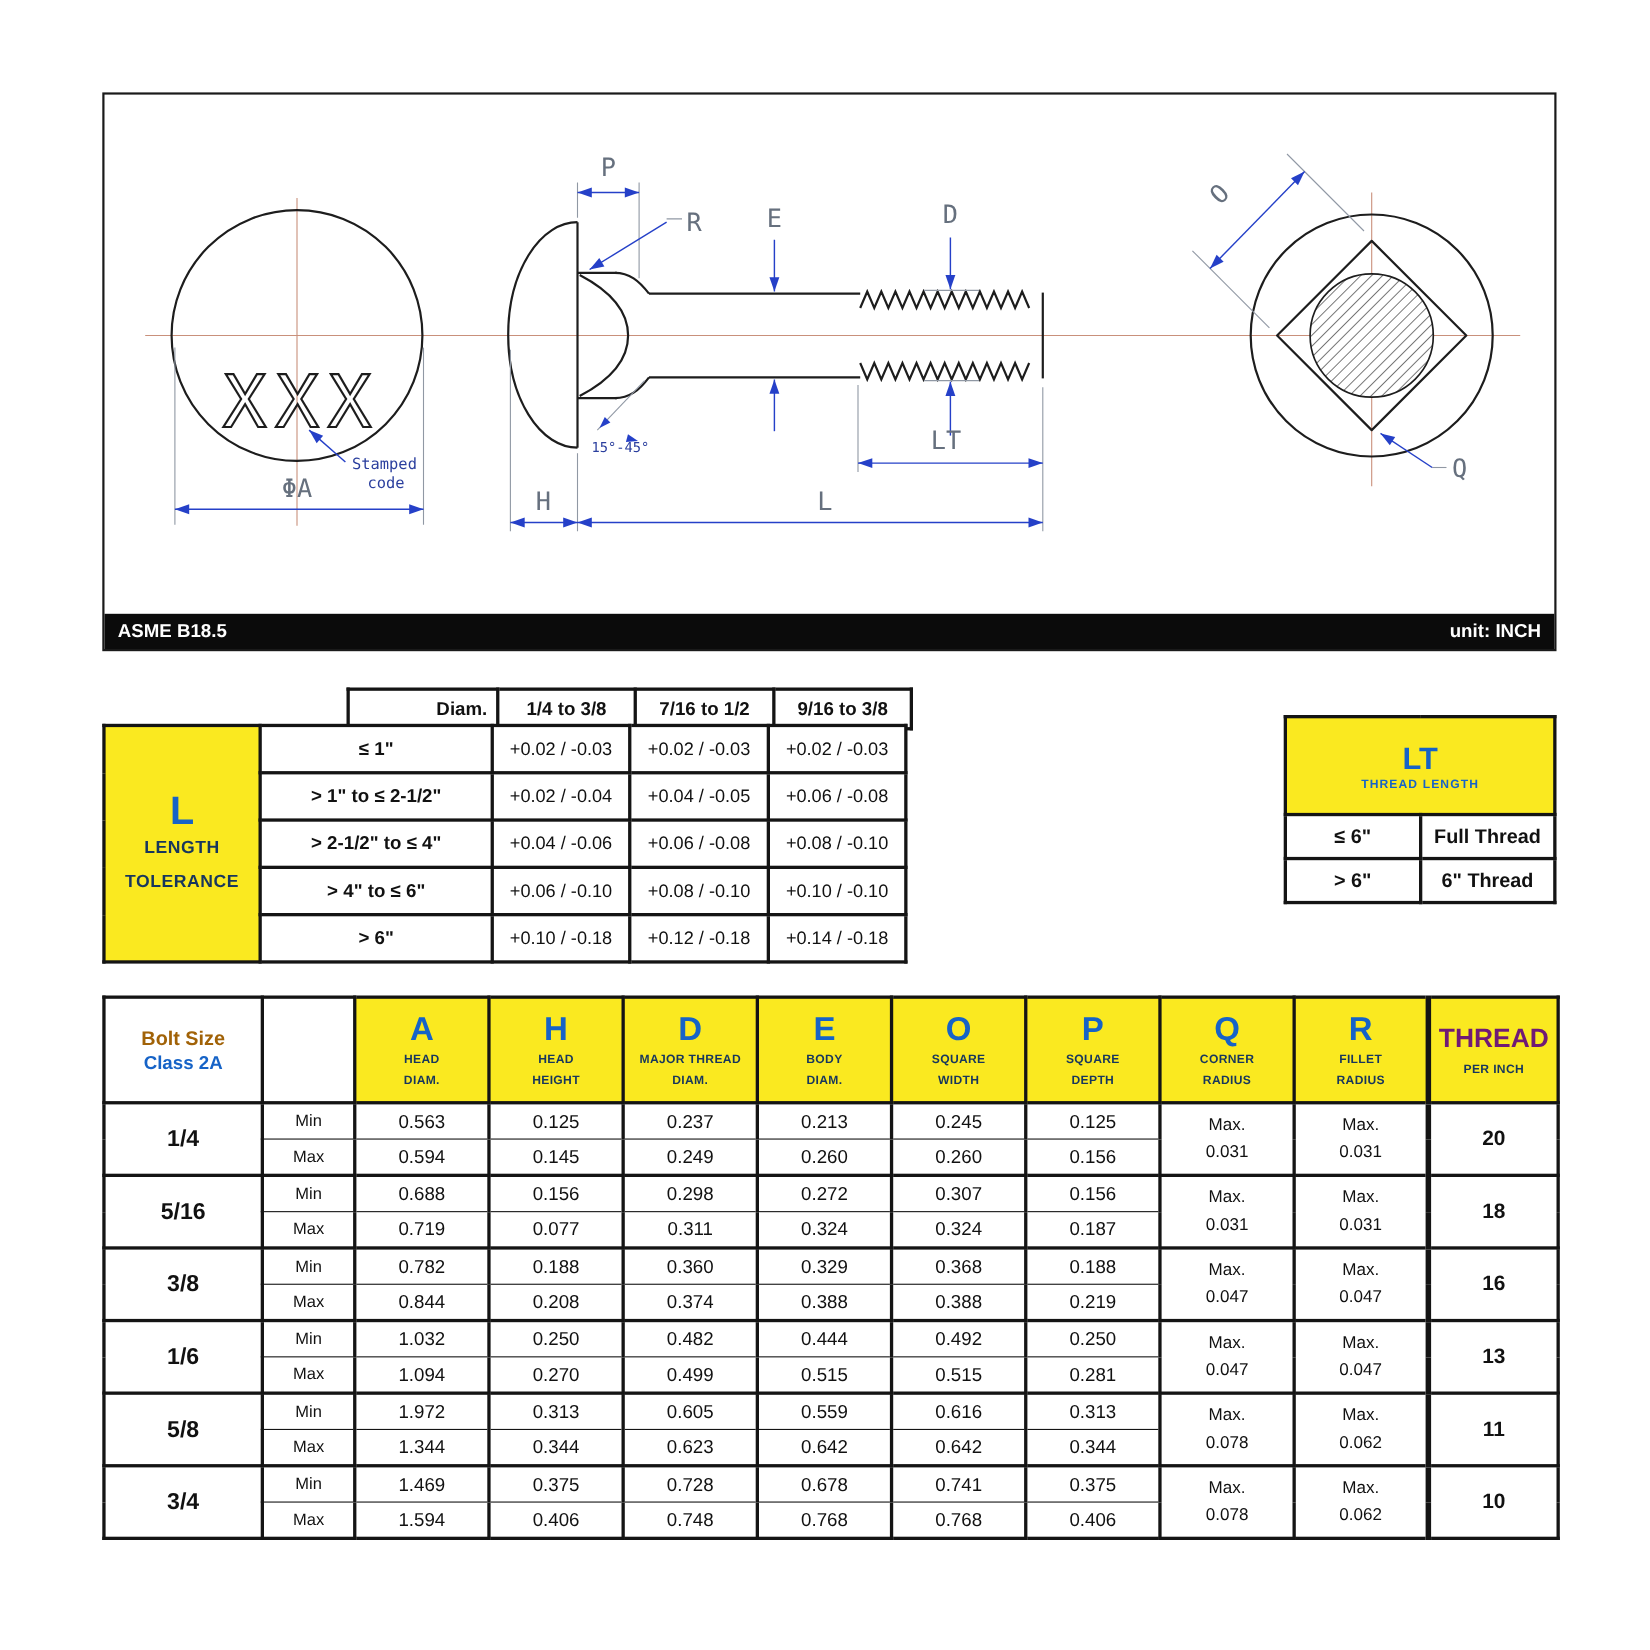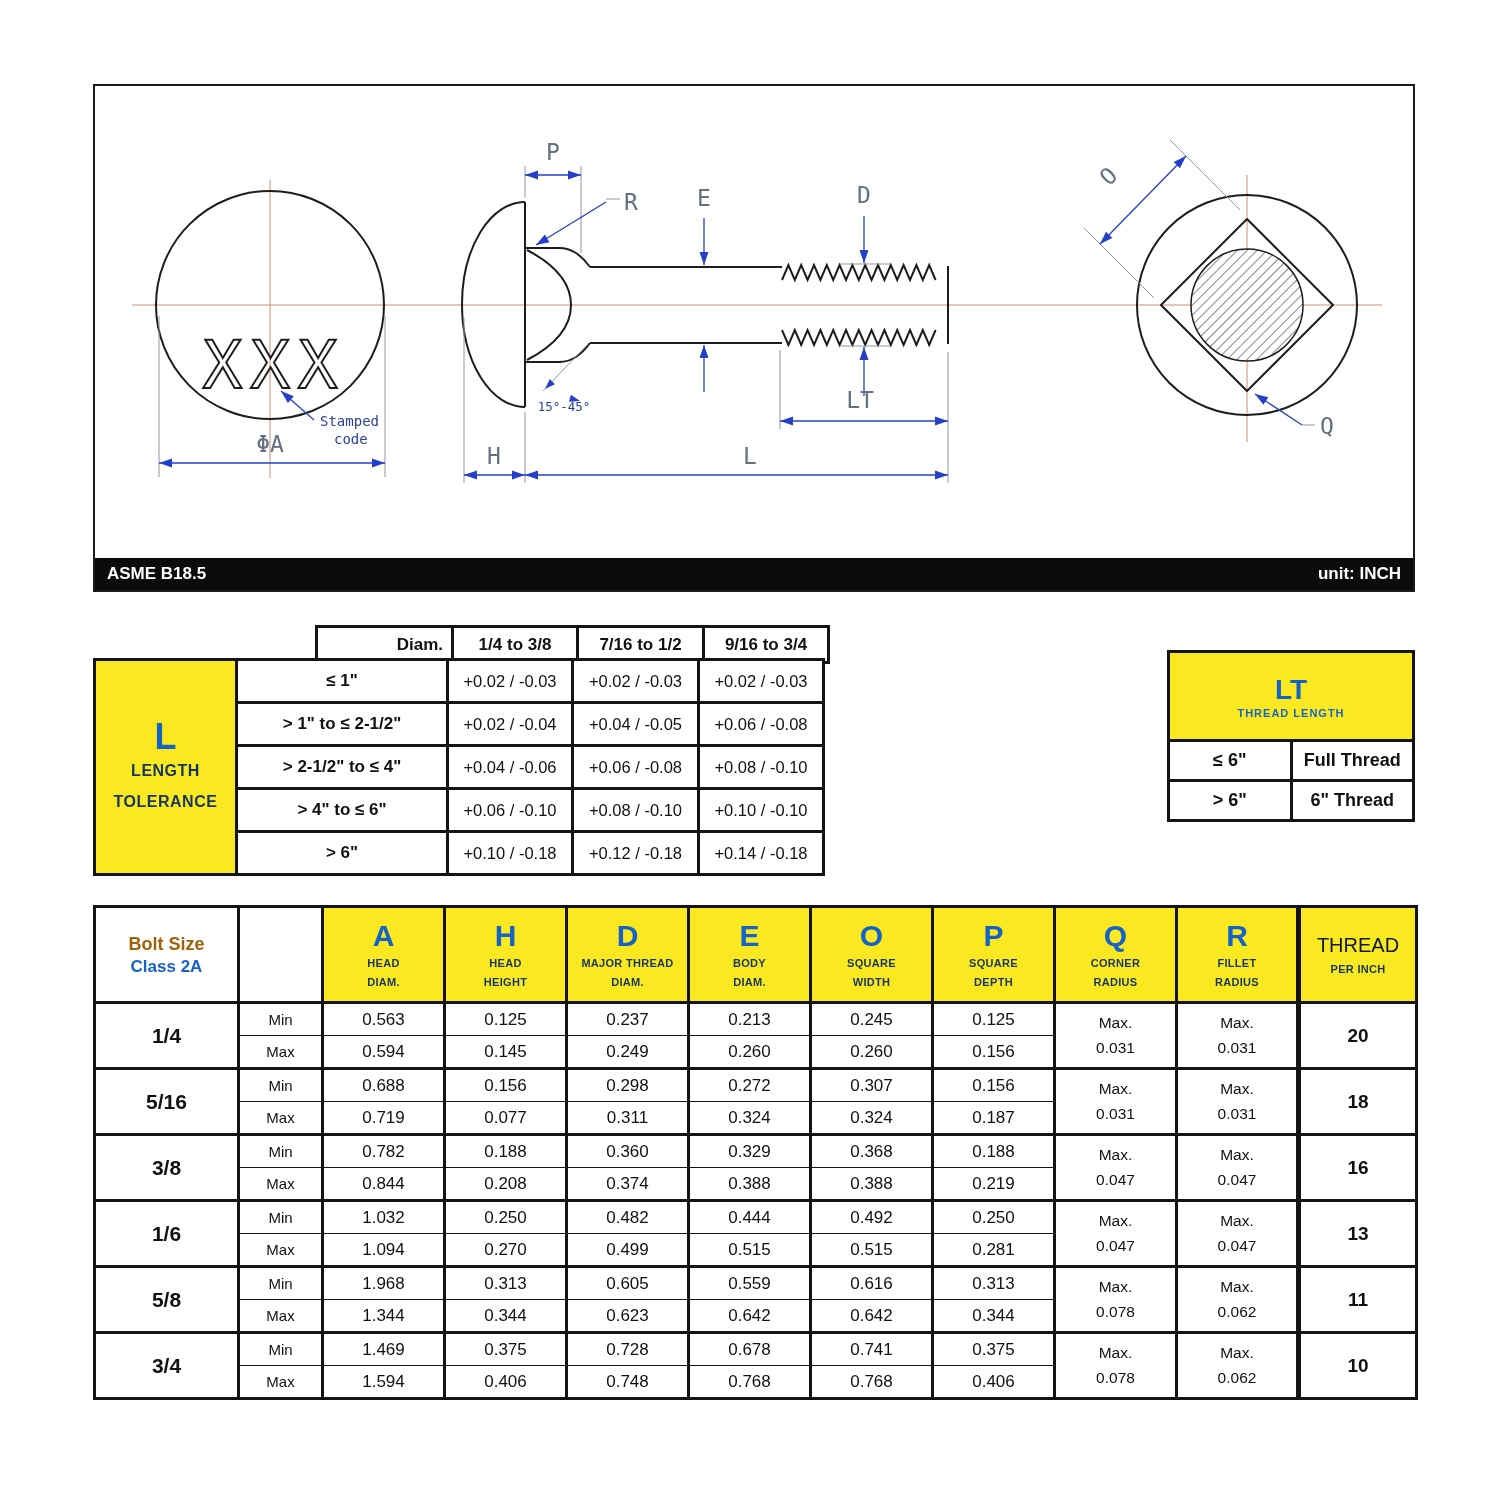--- a/index.html
+++ b/index.html
@@ -47,21 +47,21 @@
   .lth .t1{color:#1663c7;font-size:28px;font-weight:bold;line-height:1.2;}
   .lth .t2{color:#1663c7;font-size:11px;font-weight:bold;letter-spacing:1px;}
 
   
   .main{position:absolute;left:93px;top:905px;width:1322px;}
   .main td.hd{height:93px;}
   .main .bolt .bt{color:#a16207;font-size:18px;font-weight:bold;line-height:1.4;}
   .main .bolt .bs{color:#1663c7;font-size:17px;font-weight:bold;}
   .main .col .letter{color:#1663c7;font-size:30px;font-weight:bold;line-height:1.2;}
   .main .col .sub{color:#17365d;font-size:11px;font-weight:bold;line-height:1.7;letter-spacing:.3px;}
-  .main .col .tl1{color:#0f172a;font-size:20px;font-weight:normal;line-height:1.5;}
+  .main .col .tl1{color:#701a75;font-size:24px;font-weight:bold;line-height:1.5;}
   .rmin td,.rmax td{height:31px;}
   .main td.size{font-size:21px;font-weight:bold;}
   .main td.mm{font-size:15px;}
   .main td.val{font-size:17px;}
   .main td.qr{font-size:15.5px;line-height:1.55;text-align:center;}
   .main td.tpi{font-size:19px;font-weight:bold;}
   .rmin td.mm,.rmin td.val{border-bottom-width:1px;}
   .rmax td.mm,.rmax td.val{border-top-width:1px;}
   .main td.bl5{border-left-width:5px;}
 </style>
@@ -186,21 +186,21 @@
   </div>
 </div>
 
 <div class="tol-wrap">
   <table class="tolh">
     <tbody>
         <tr>
       <td class="diam" style="width:125px">Diam.</td>
       <td style="width:122px">1/4 to 3/8</td>
       <td style="width:123px">7/16 to 1/2</td>
-      <td style="width:122px">9/16 to 3/4</td>
+      <td style="width:122px">9/16 to 3/8</td>
     </tr>
   </tbody>
     </table>
   <table class="tolb">
     <tbody>
         <tr>
       <td class="yellow ybox" rowspan="5" style="width:139px">
         <div class="big-l">L</div>
         <div class="subt">LENGTH</div>
         <div class="subt">TOLERANCE</div>
@@ -436,21 +436,21 @@
     <td class="val">0.270</td>
     <td class="val">0.499</td>
     <td class="val">0.515</td>
     <td class="val">0.515</td>
     <td class="val">0.281</td>
   </tr>
 
   <tr class="rmin">
     <td class="size" rowspan="2">5/8</td>
     <td class="mm">Min</td>
-    <td class="val">1.968</td>
+    <td class="val">1.972</td>
     <td class="val">0.313</td>
     <td class="val">0.605</td>
     <td class="val">0.559</td>
     <td class="val">0.616</td>
     <td class="val">0.313</td>
     <td class="qr" rowspan="2">
       <div>Max.</div>
       <div>0.078</div>
     </td>
     <td class="qr" rowspan="2">

